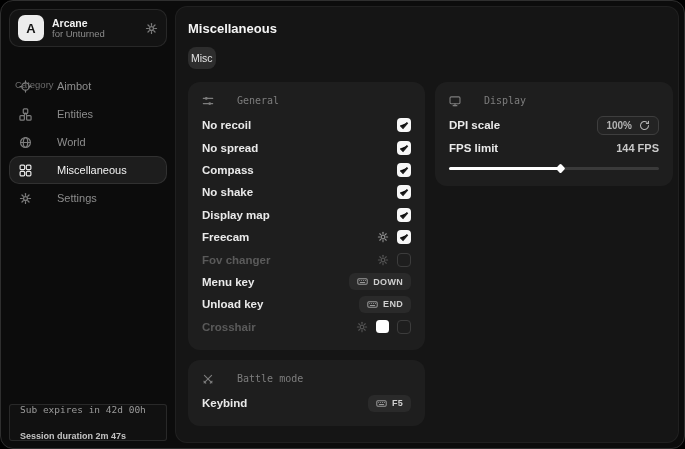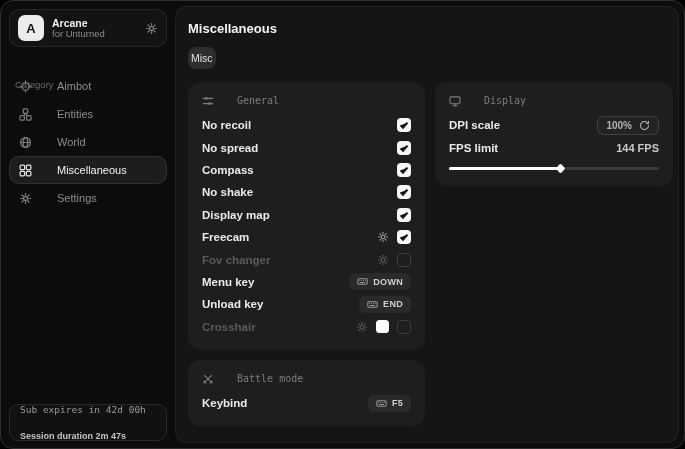--- a/index.html
+++ b/index.html
@@ -25,21 +25,21 @@
   nav { position:absolute; left:8px; right:7px; top:71px; }
   .side-item { height:28px; display:flex; align-items:center; gap:25px;
     padding:0 9px; border-radius:10px; color:#8d8d8d; font-size:11px;
     font-weight:500; cursor:pointer; border:1px solid transparent; }
   .side-item .icon { color:#7d7d7d; }
   .side-item.active { background:#1d1d1d; border-color:rgba(255,255,255,0.09);
     color:#f1f1f1; }
   .side-item.active .icon { color:#e8e8e8; }
 
   .footer-card { position:absolute; left:8px; right:7px; bottom:7px; height:37px;
-    border:1px solid rgba(255,255,255,0.1); border-radius:9px; background:#111;
+    border:1px solid rgba(255,255,255,0.1); border-radius:3px; background:#111;
     padding:5px 10px; display:flex; flex-direction:column; justify-content:center; gap:16px;}
   .footer-line1 { font-family:"DejaVu Sans Mono", monospace; font-size:9.5px; color:#9b9b9b; }
   .footer-line2 { font-size:9px; font-weight:bold; color:#c4c4c4; }
 
   
   .panel { position:absolute; left:174px; top:5px; right:5px; bottom:5px;
     background:#151515; border:1px solid rgba(255,255,255,0.05);
     border-radius:12px; padding:14px 12px 12px 12px; }
   .page-title { font-size:13px; font-weight:bold; color:#f5f5f5; }
   .tab-pill { display:inline-block; margin-top:11px; background:#2d2d2d;

